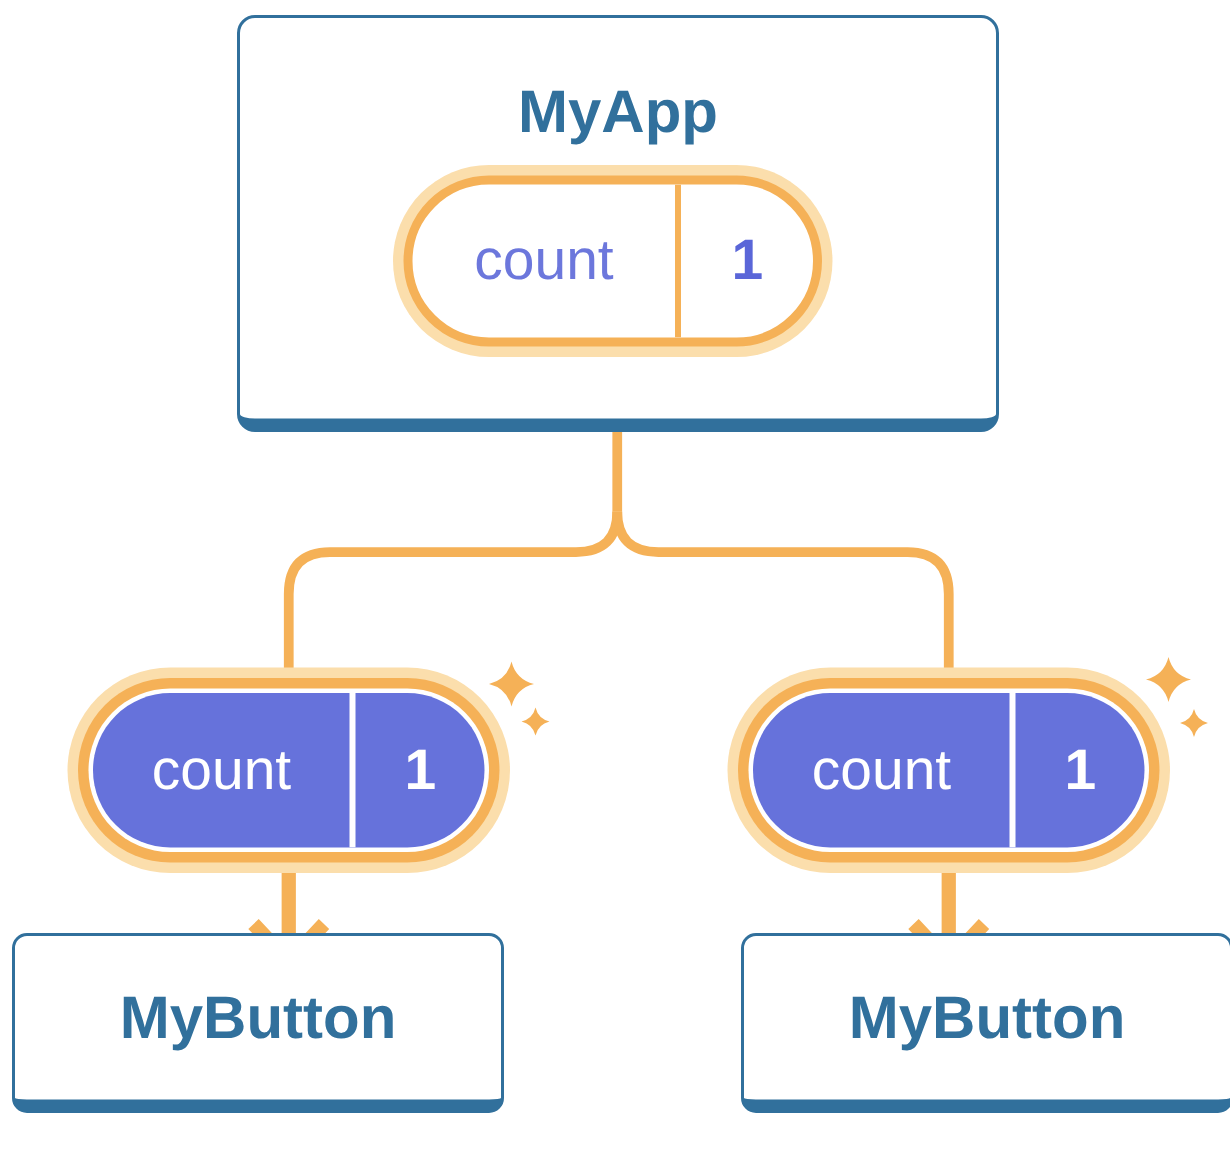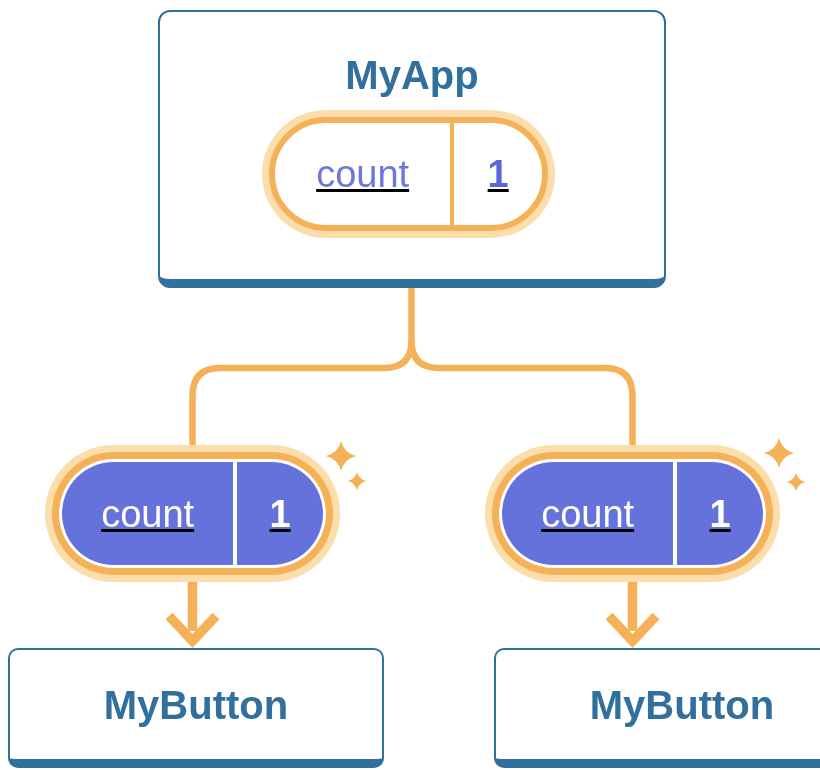--- a/index.html
+++ b/index.html
@@ -9,27 +9,27 @@
   *{margin:0;padding:0;box-sizing:border-box;}
   body{background:#fff;font-family:"Liberation Sans", sans-serif;}
   .canvas{position:relative;width:820px;height:770px;background:#ffffff;overflow:hidden;}
 
   .overlay{position:absolute;left:0;top:0;width:820px;height:770px;pointer-events:none;}
 
   .card{position:absolute;background:#fff;border:2px solid var(--blue);
         border-bottom-width:9px;border-radius:12px;
         display:flex;flex-direction:column;align-items:center;}
   .card-root{left:158px;top:10px;width:508px;height:278px;}
-  .card-leaf{justify-content:center;width:376px;height:120px;top:648px;border-radius:10px;}
+  .card-leaf{justify-content:center;width:328px;height:120px;top:622px;border-radius:10px;}
   .card-leaf.left{left:8px;}
   .card-leaf.right{left:494px;}
   .card-title{color:var(--blue);font-size:40px;font-weight:600;line-height:1;}
   .card-root .card-title{margin-top:43px;}
 
-  .pill-glow{position:absolute;background:var(--peach);border-radius:999px;padding:7px;text-decoration:underline;}
+  .pill-glow{position:absolute;background:var(--peach);border-radius:999px;padding:7px;}
   .pill-top{left:262px;top:110px;}
   .pill-left{left:45px;top:445px;}
   .pill-right{left:485px;top:445px;}
 
   .pill-white-body{width:279px;height:114px;border:6px solid var(--orange);
         background:#fff;border-radius:999px;display:flex;align-items:stretch;overflow:hidden;}
   .pill-white-body .pill-name{color:var(--purple-text);}
   .pill-white-body .pill-sep{background:var(--orange);}
   .pill-white-body .pill-value{color:var(--value-text);}
 

